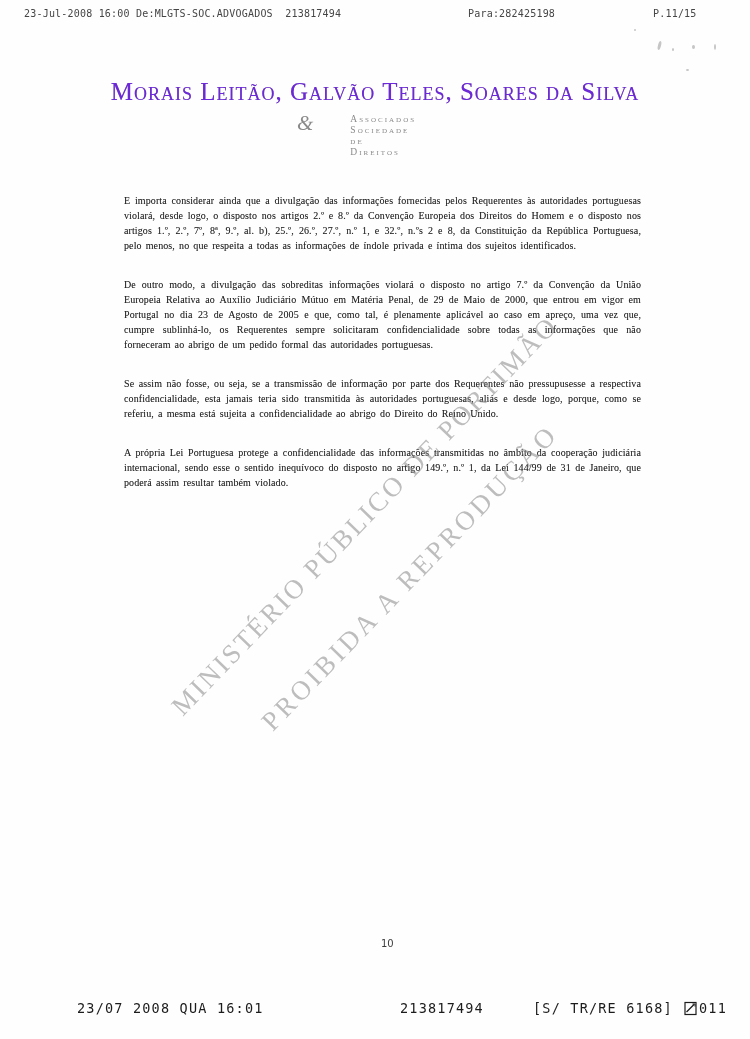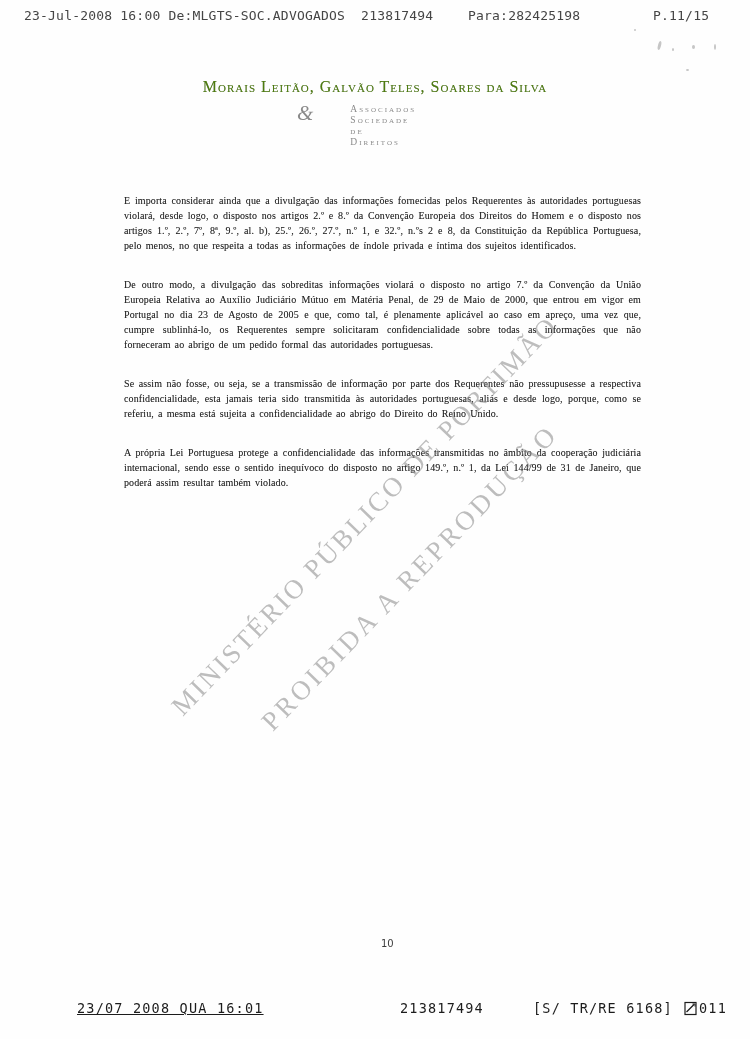--- a/index.html
+++ b/index.html
@@ -10,42 +10,42 @@
     overflow:hidden;
     font-family:"Liberation Serif", serif;
     color:#1f1f1f;
   }
   .page { position:absolute; inset:0; }
 
   
   .fax-header {
     position:absolute; top:8px; left:0; width:100%; height:18px;
     font-family:"DejaVu Sans Mono", monospace;
-    font-size:13px; color:#454545; letter-spacing:0.2px;
+    font-size:10px; color:#454545; letter-spacing:0.2px;
     white-space:pre;
   }
   .fh-left  { position:absolute; left:24px;  top:0; }
   .fh-para  { position:absolute; left:468px; top:0; }
   .fh-page  { position:absolute; left:653px; top:0;text-align:right; }
 
   
   .scan-marks i { position:absolute; background:#8d8d8d; border-radius:50%; opacity:0.5; display:block; }
   .m1 { left:658px; top:41px; width:3px; height:9px; transform:rotate(15deg); }
   .m2 { left:672px; top:48px; width:2px; height:3px; }
   .m3 { left:692px; top:45px; width:3px; height:4px; }
   .m4 { left:714px; top:44px; width:2px; height:6px; }
   .m5 { left:634px; top:29px; width:2px; height:2px; }
   .m6 { left:686px; top:69px; width:3px; height:2px; opacity:0.3; }
 
   
   .letterhead { position:absolute; top:78px; left:0; width:100%; text-align:center; }
   .firm {
     font-variant:small-caps;
-    font-size:16px; letter-spacing:1px;
-    color:#4d7c0f;
+    font-size:25px; letter-spacing:1px;
+    color:#6d28d9;
     text-shadow:0 0 0.6px rgba(95,95,95,0.5);
   }
   .logo {
     margin:8px auto 0 auto;
     width:120px;
     display:flex; align-items:flex-start; justify-content:flex-start;
     text-align:left;
     transform:translateX(-18px);
   }
   .amp { font-size:21px; line-height:18px; color:#8a8a8a; font-style:italic; margin-right:1px; }
@@ -90,21 +90,21 @@
     font-size:10px; color:#3c3c3c;
   }
 
   
   .fax-footer {
     position:absolute; top:1000px; left:0; width:100%; height:20px;
     font-family:"DejaVu Sans Mono", monospace;
     font-size:13.5px; color:#1c1c1c; letter-spacing:1.2px;
     white-space:pre;
   }
-  .ff-dt  { position:absolute; left:77px;  top:0;text-decoration:underline; }
+  .ff-dt  { position:absolute; left:77px;  top:0; }
   .ff-id  { position:absolute; left:400px; top:0; }
   .ff-ref { position:absolute; left:533px; top:0; }
   .ff-count { position:absolute; left:684px; top:0; display:flex; align-items:center;justify-content:space-between; }
   .ff-count svg { margin-right:2px; display:block; }
 </style>
 </head>
 <body>
 
 <div class="page">
 

